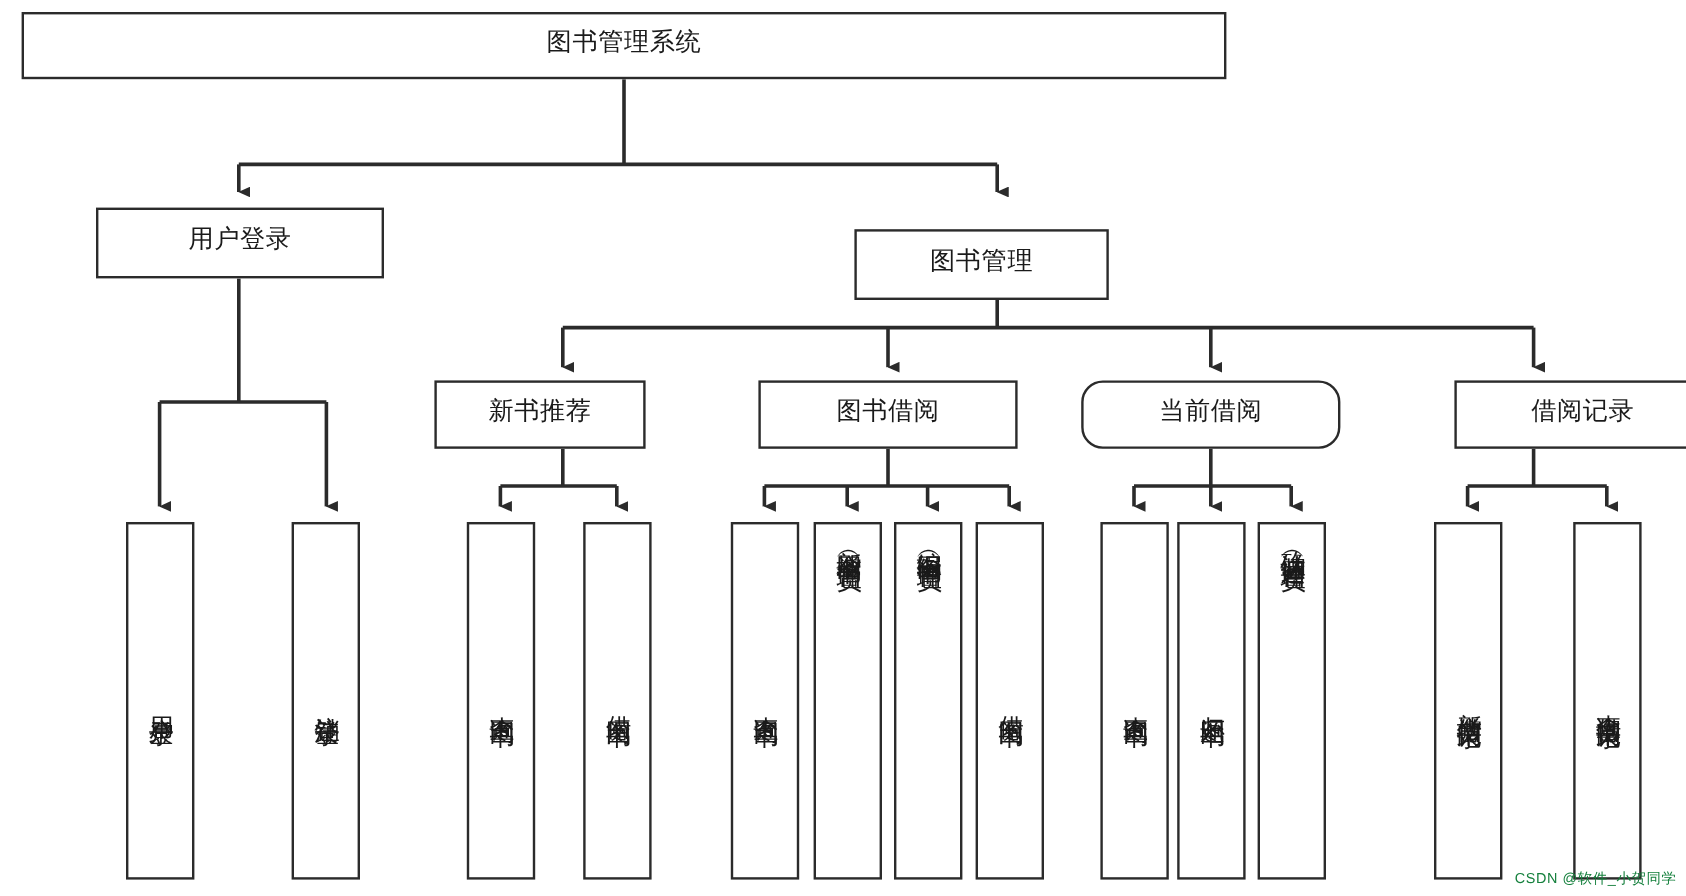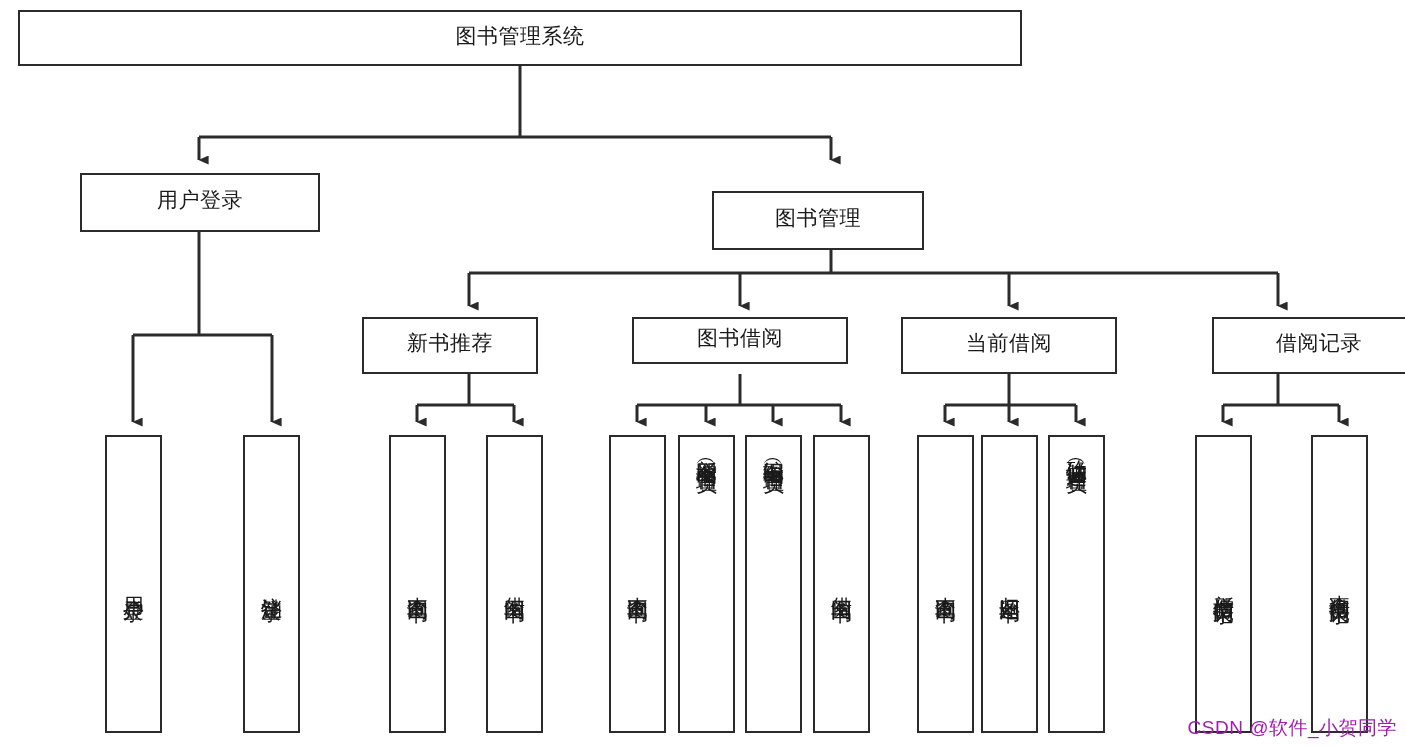--- a/index.html
+++ b/index.html
@@ -63,22 +63,22 @@
     white-space: nowrap;
   }
   .node.vertical.centered {
     align-items: center;
     padding-top: 0;
   }
   #watermark {
     position: absolute;
     right: 8px;
     bottom: 6px;
-    font-size: 19px;
-    color: #a21caf;
+    font-size: 12px;
+    color: #15803d;
     letter-spacing: 0.5px;
     white-space: nowrap;
     user-select: none;
   }
 </style>
 </head>
 <body>
 
 <div id="diagram-root">
 
@@ -142,25 +142,25 @@
   </div>
 
   <div class="node horizontal" style="left:712px; top:173px; width:212px; height:59px;margin-top:18px;">
     <span class="label">图书管理</span>
   </div>
 
   <div class="node horizontal" style="left:362px; top:317px; width:176px; height:57px;">
     <span class="label">新书推荐</span>
   </div>
 
-  <div class="node horizontal" style="left:632px; top:317px; width:216px; height:47px;">
+  <div class="node horizontal" style="left:632px; top:317px; width:216px; height:57px;">
     <span class="label">图书借阅</span>
   </div>
 
-  <div class="node horizontal" style="left:901px; top:317px; width:216px; height:57px;">
+  <div class="node horizontal" style="left:901px; top:317px; width:216px; height:57px;border-radius:18px;">
     <span class="label">当前借阅</span>
   </div>
 
   <div class="node horizontal" style="left:1172px; top:317px; width:214px; height:57px;margin-left:40px;">
     <span class="label">借阅记录</span>
   </div>
 
   <div class="node vertical centered" style="left:105px; top:435px; width:57px; height:298px;">
     <span class="label">用户登录</span>
   </div>

